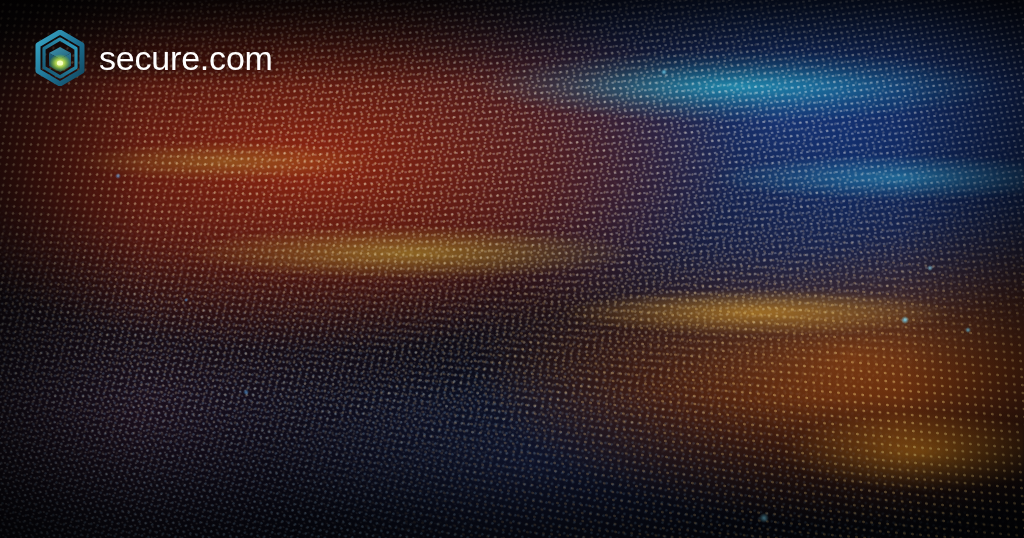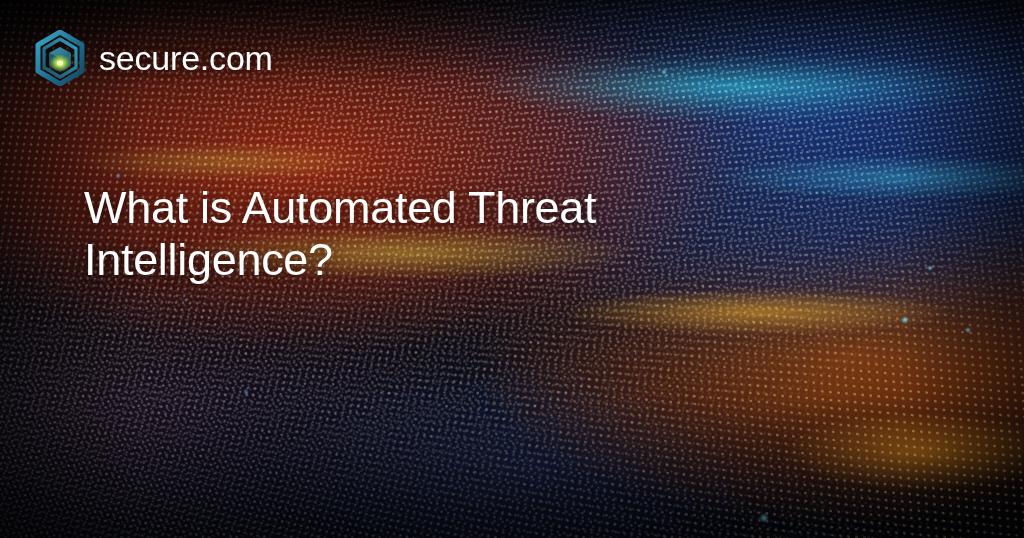--- a/index.html
+++ b/index.html
@@ -208,15 +208,14 @@
       <path d="M26 17 L37 23 L26 29 L15 23 Z" fill="url(#cubeTop)"></path>
       <path d="M15 23 L26 29 L26 42 L15 36 Z" fill="url(#cubeLeft)"></path>
       <path d="M37 23 L37 36 L26 42 L26 29 Z" fill="url(#cubeRight)"></path>
 
       <ellipse cx="26" cy="33" rx="11" ry="9" fill="url(#glow)"></ellipse>
       <ellipse cx="26" cy="33" rx="3.2" ry="2.6" fill="#f6ffc0"></ellipse>
     </svg>
     <span id="logo-wordmark">secure.com</span>
   </div>
 
-  <h1 id="headline">What is Automated Threat Intelligence?</h1>
 
 </div>
 
 </body></html>

